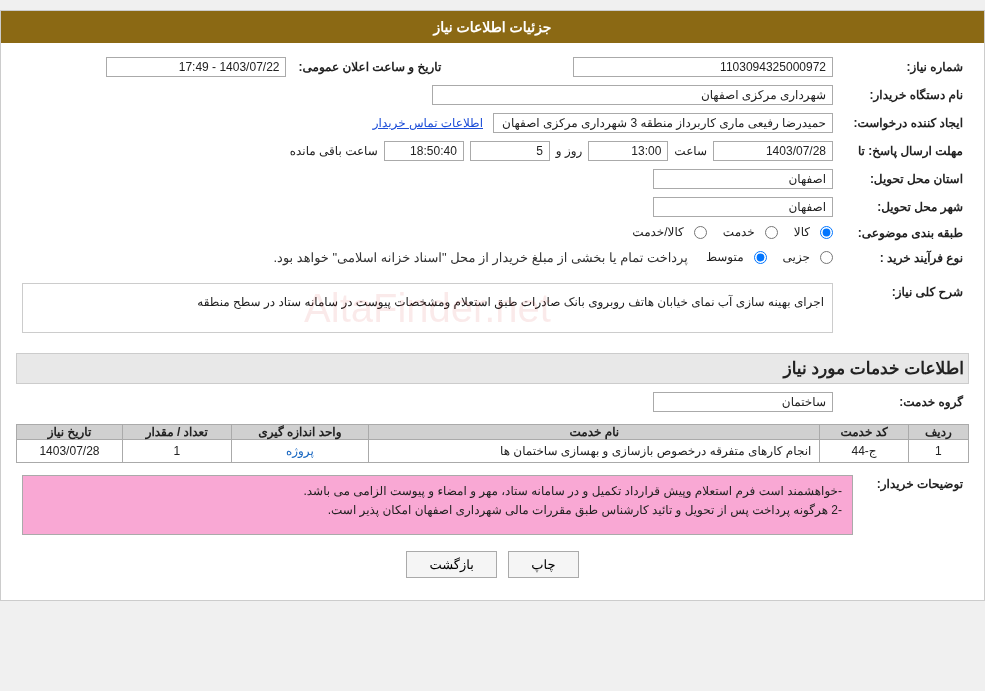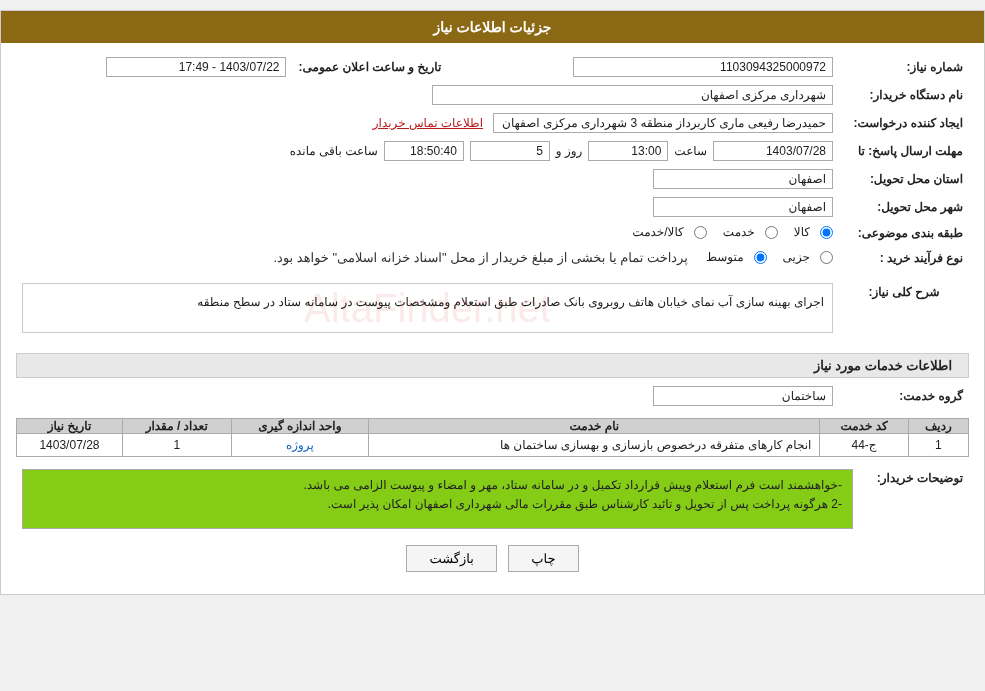--- a/index.html
+++ b/index.html
@@ -67,23 +67,23 @@
       width: 80px;
     }
     .link-blue {
       color: #1565c0;
       text-decoration: underline;
       cursor: pointer;
     }
     .section-title {
       background: #e8e8e8;
       border: 1px solid #ccc;
-      padding: 4px 16px;
+      padding: 4px 4px;
       font-weight: bold;
-      font-size: 13px;
+      font-size: 17px;
       margin: 8px 0 4px 0;
       text-align: right;
     }
     .radio-group {
       display: inline-flex;
       gap: 16px;
       align-items: center;
     }
     .radio-item {
       display: flex;
@@ -105,21 +105,21 @@
     .services-table td {
       border: 1px solid #aaa;
       padding: 4px 8px;
       text-align: center;
     }
     .services-table td.text-right {
       text-align: right;
     }
     .notes-box {
       border: 1px solid #aaa;
-      background: #84cc16;
+      background: #f9a8d4;
       padding: 6px 10px;
       min-height: 60px;
       font-size: 12px;
       text-align: right;
       font-family: Tahoma, Arial, sans-serif;
       line-height: 1.6;
     }
     .buttons-row {
       text-align: center;
       margin: 12px 0;
@@ -143,21 +143,21 @@
       align-items: center;
       gap: 6px;
       flex-wrap: wrap;
     }
     .bordered-section {
       border: 1px solid #ccc;
       padding: 8px;
       margin-bottom: 8px;
     }
     .col-link {
-      color: #b91c1c;
+      color: #1d4ed8;
       text-decoration: underline;
     }
   </style>
 </head>
 <body>
 
 <div class="page-wrapper">
   <div class="page-header">جزئیات اطلاعات نیاز</div>
   <div class="content">
 
@@ -255,21 +255,21 @@
             <span style="font-size:13px; color:#333; margin-right:2px;">پرداخت تمام یا بخشی از مبلغ خریدار از محل "اسناد خزانه اسلامی" خواهد بود.</span>
           </div>
         </td>
       </tr>
     </tbody>
       </table>
 
     <table class="info-table">
       <tbody>
           <tr>
-        <td class="label-cell" style="vertical-align:top; padding-top:6px;text-align:center;">شرح کلی نیاز:</td>
+        <td class="label-cell" style="vertical-align:top; padding-top:6px;">شرح کلی نیاز:</td>
         <td class="value-cell">
           <div class="bordered-section" style="min-height:50px; position:relative; overflow:hidden;">
             <span style="display:block; line-height:1.7;">اجرای بهینه سازی آب نمای خیابان هاتف روبروی بانک صادرات طبق استعلام ومشخصات پیوست در سامانه ستاد در سطح منطقه</span>
 
             <div style="position:absolute; top:50%; left:50%; transform:translate(-50%,-50%); opacity:0.08; font-size:40px; color:#c00; pointer-events:none; white-space:nowrap;">AltaFinder.net</div>
           </div>
         </td>
       </tr>
     </tbody>
       </table>

